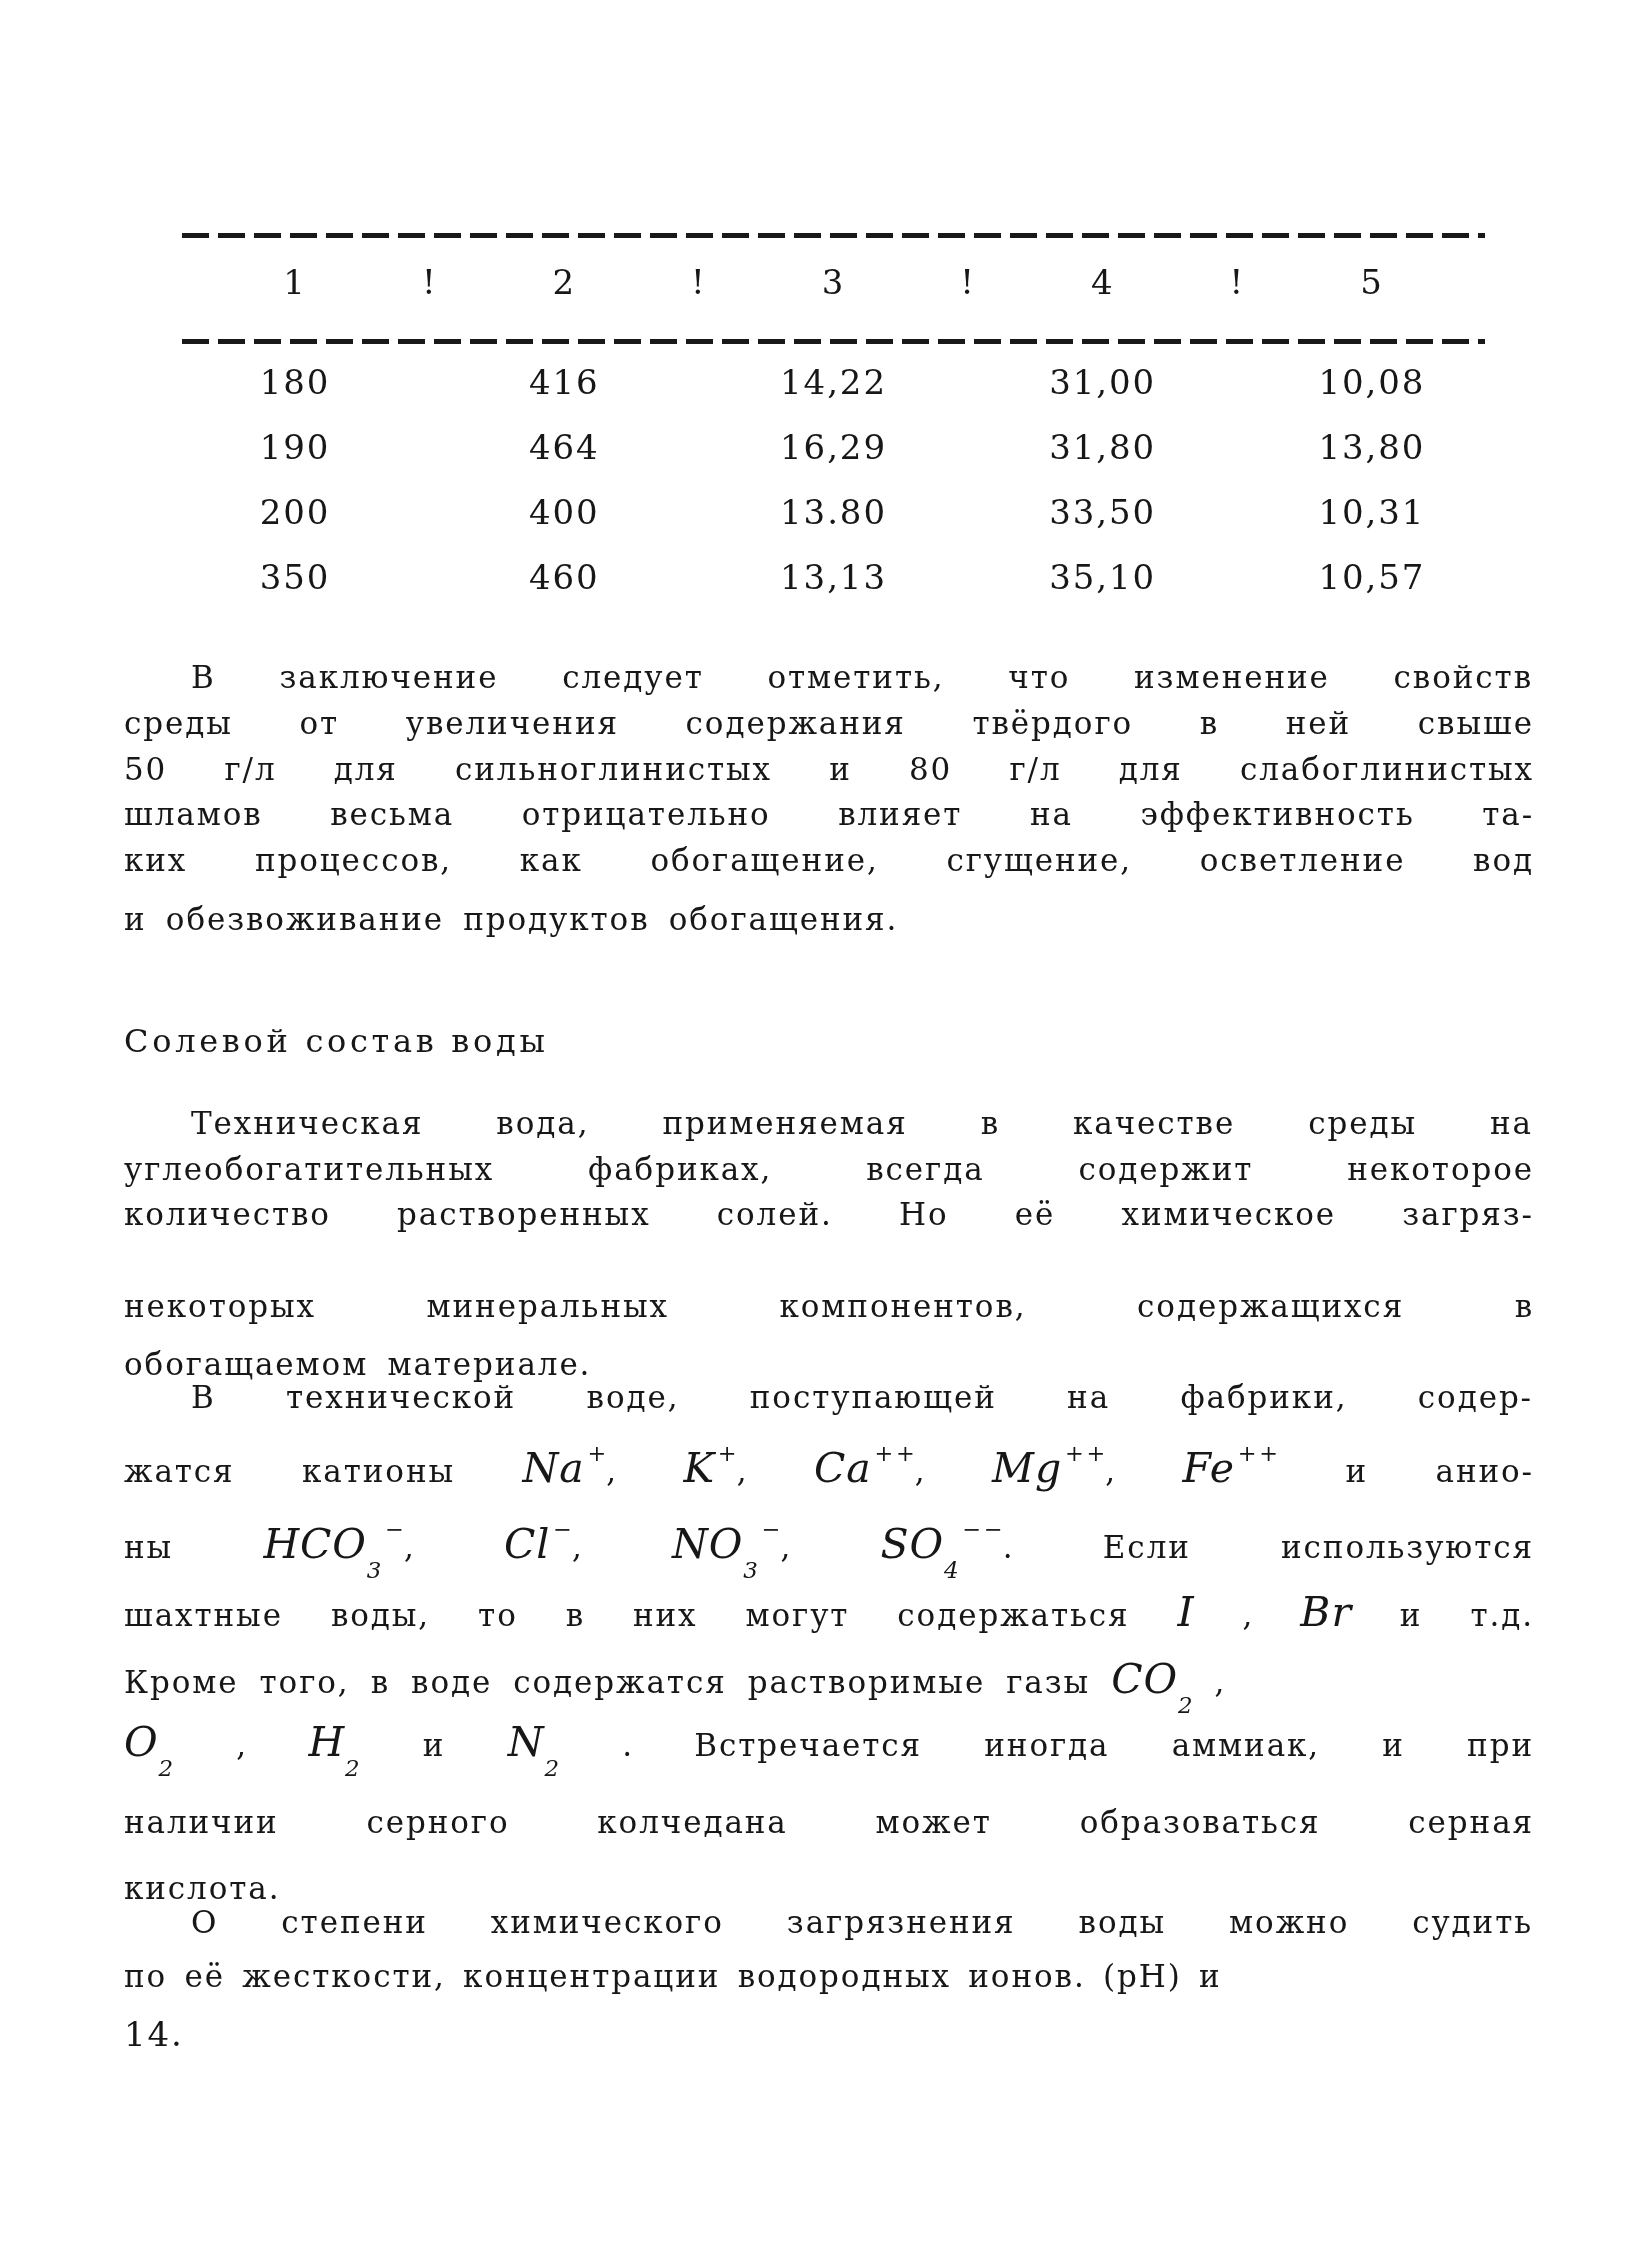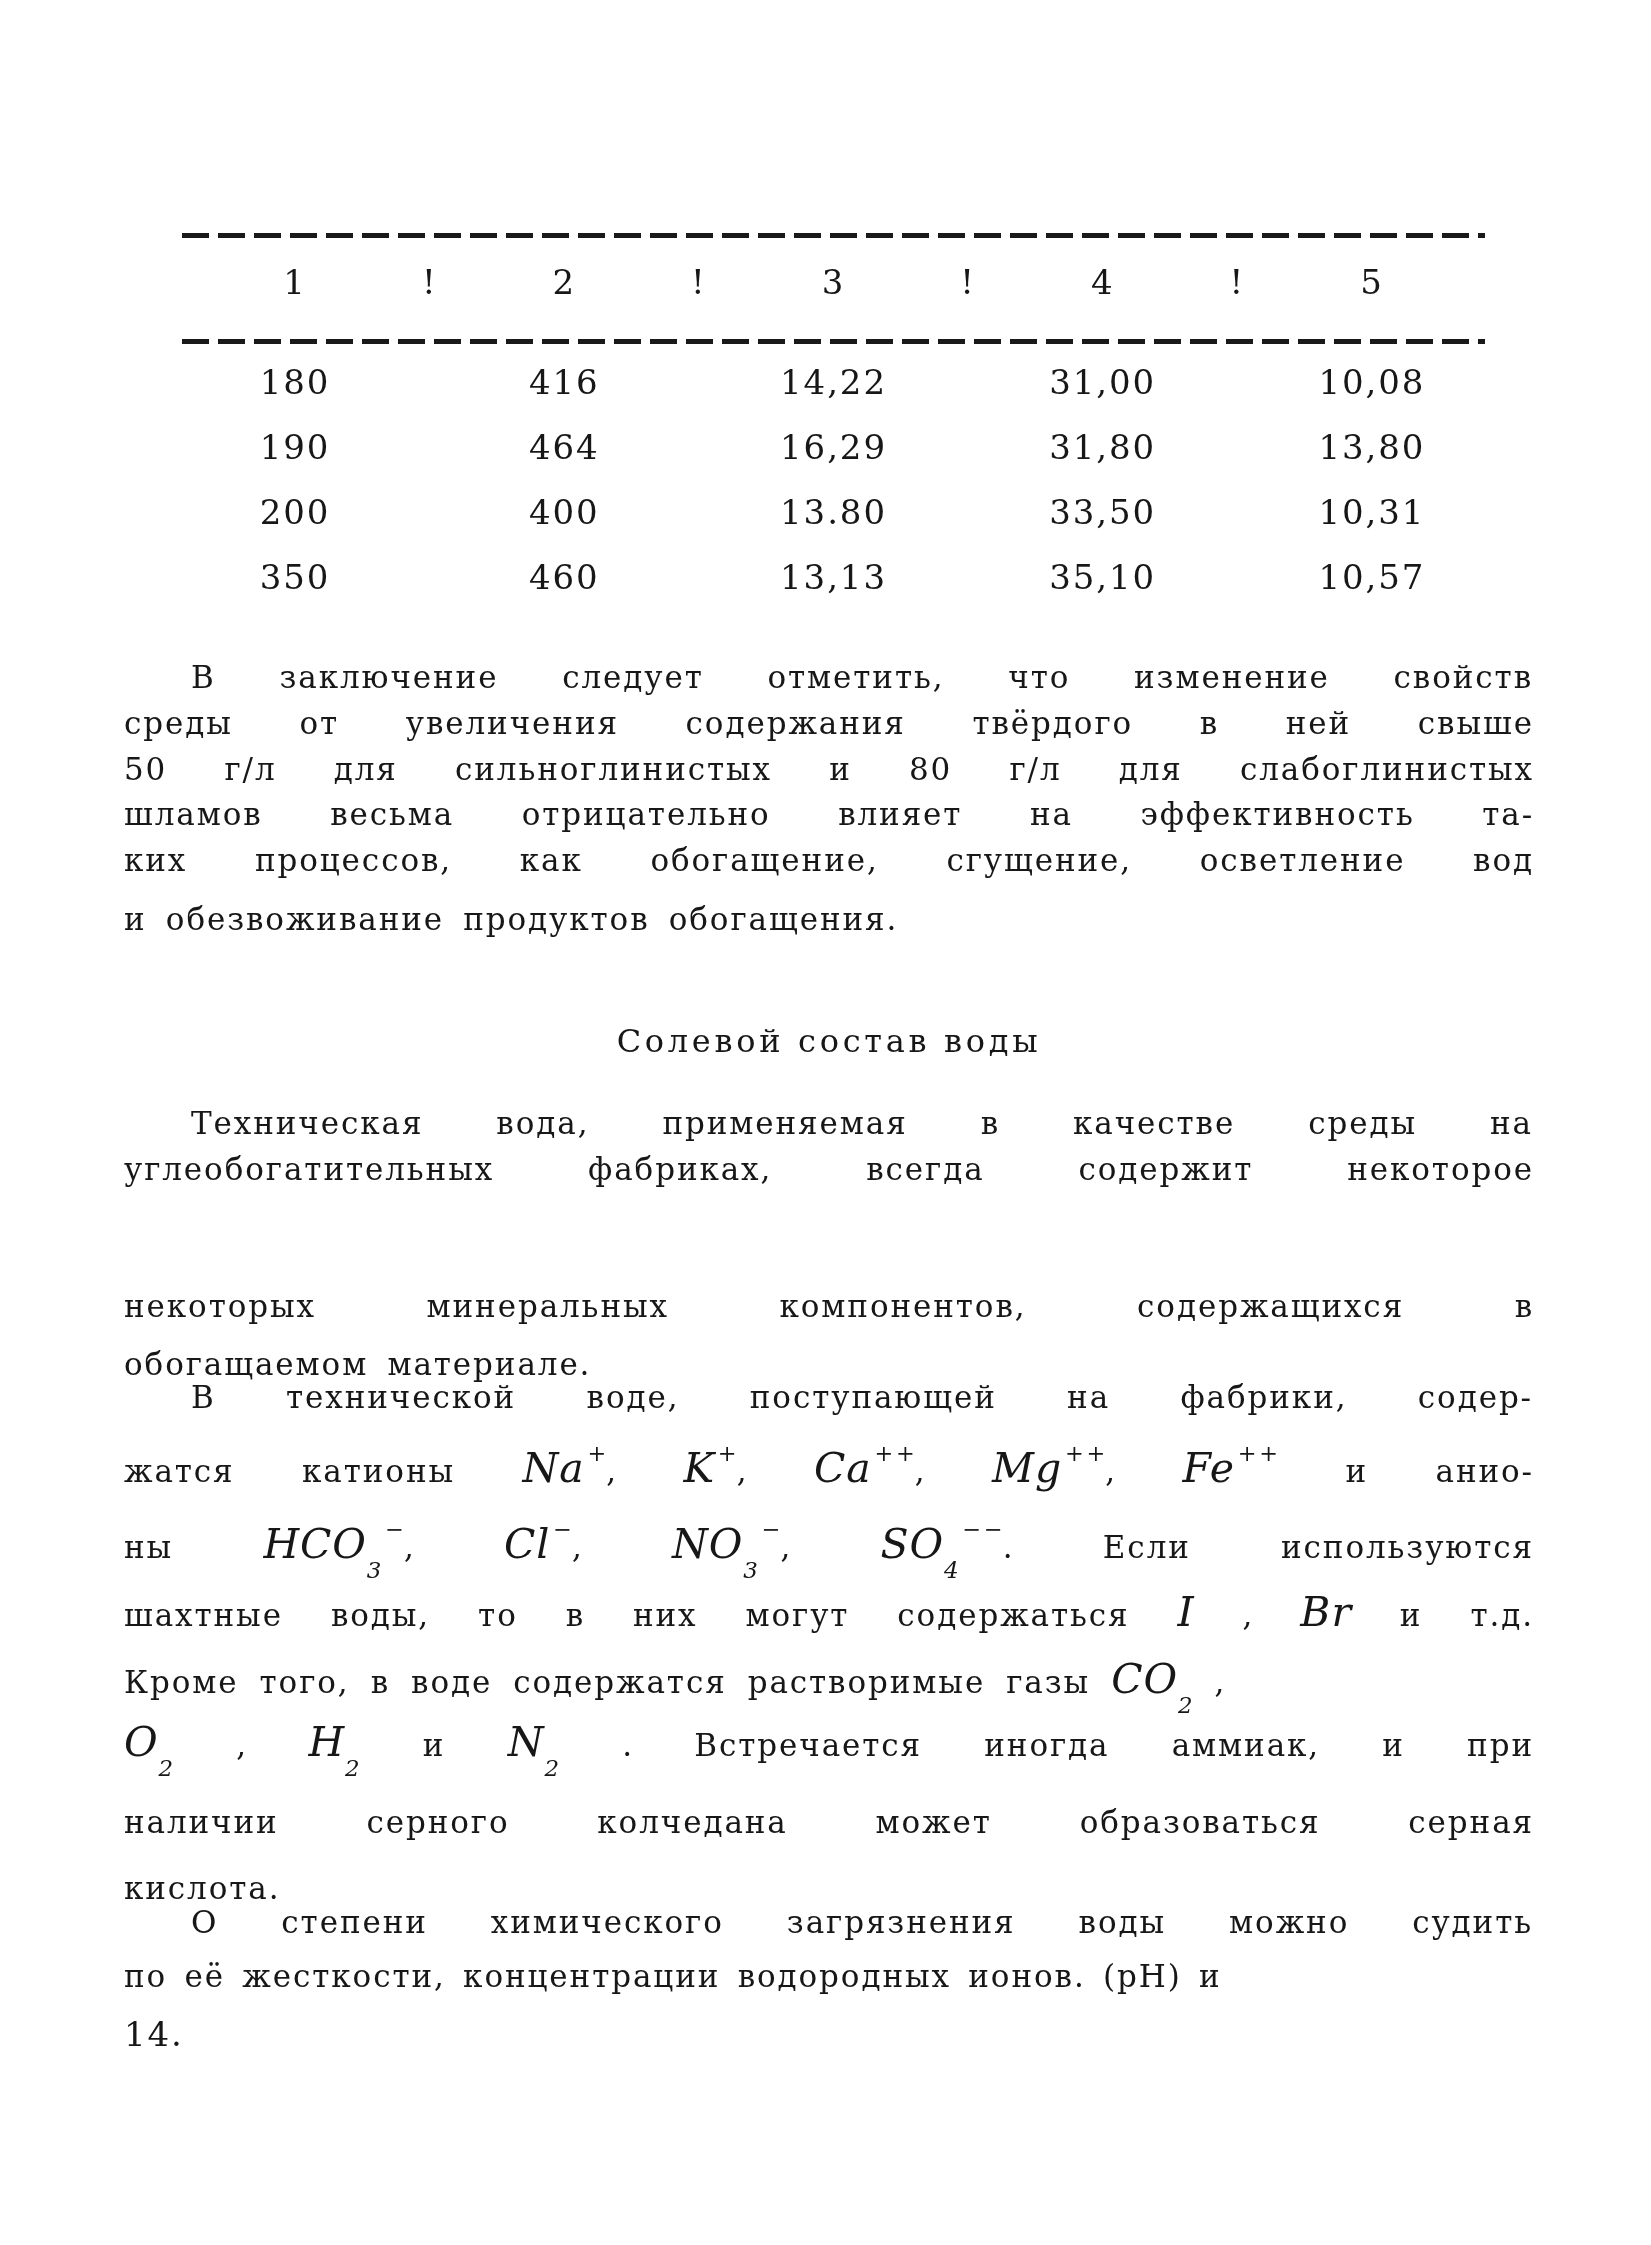--- a/index.html
+++ b/index.html
@@ -28,21 +28,21 @@
   .line{
     position:absolute;left:124px;width:1410px;
     font-size:31px;line-height:46px;
     letter-spacing:1.9px;
     white-space:normal;
   }
   .just{text-align:justify;text-align-last:justify;}
   .indent{padding-left:67px;width:1342px;}
   .heading{
     position:absolute;left:124px;width:1410px;
-    text-align:center;font-size:32px;letter-spacing:3.7px;
+    text-align:left;font-size:32px;letter-spacing:3.7px;
   }
   .pagenum{position:absolute;left:124px;font-size:34px;letter-spacing:1.9px;}
   
   .chem{
     font-style:italic;
     font-size:41px;
     letter-spacing:0.9px;
     white-space:nowrap;
     text-align:right;
   }
@@ -133,20 +133,21 @@
   <div class="line just" style="top:700px">среды от увеличения содержания твёрдого в ней свыше</div>
   <div class="line just" style="top:746px">50 г/л для сильноглинистых и 80 г/л для слабоглинистых</div>
   <div class="line just" style="top:791px">шламов весьма отрицательно влияет на эффективность та-</div>
   <div class="line just" style="top:837px">ких процессов, как обогащение, сгущение, осветление вод</div>
   <div class="line ws8" style="top:883px">и обезвоживание продуктов обогащения.</div>
 
   <div class="heading" style="top:1022px">Солевой состав воды</div>
 
   <div class="line just" style="top:1146px">углеобогатительных фабриках, всегда содержит некоторое</div>
   <div class="line just indent" style="top:1100px">Техническая вода, применяемая в качестве среды на</div>
+  <div class="line just" style="top:1191px">количество растворенных солей. Но её химическое загряз-</div>
   <div class="line ws8" style="top:1328px">обогащаемом материале.</div>
   <div class="line just" style="top:1283px">некоторых минеральных компонентов, содержащихся в</div>
 
   <div class="line just" style="top:1436px">
     <span>жатся катионы</span>
     <span class="chem"><span>Na</span><sup>+</sup></span><span class="cm">,</span>
     <span class="chem"><span>K</span><sup>+</sup></span><span class="cm">,</span>
     <span class="chem"><span>Ca</span><sup>++</sup></span><span class="cm">,</span>
     <span class="chem"><span>Mg</span><sup>++</sup></span><span class="cm">,</span>
     <span class="chem"><span>Fe</span><sup>++</sup></span>

